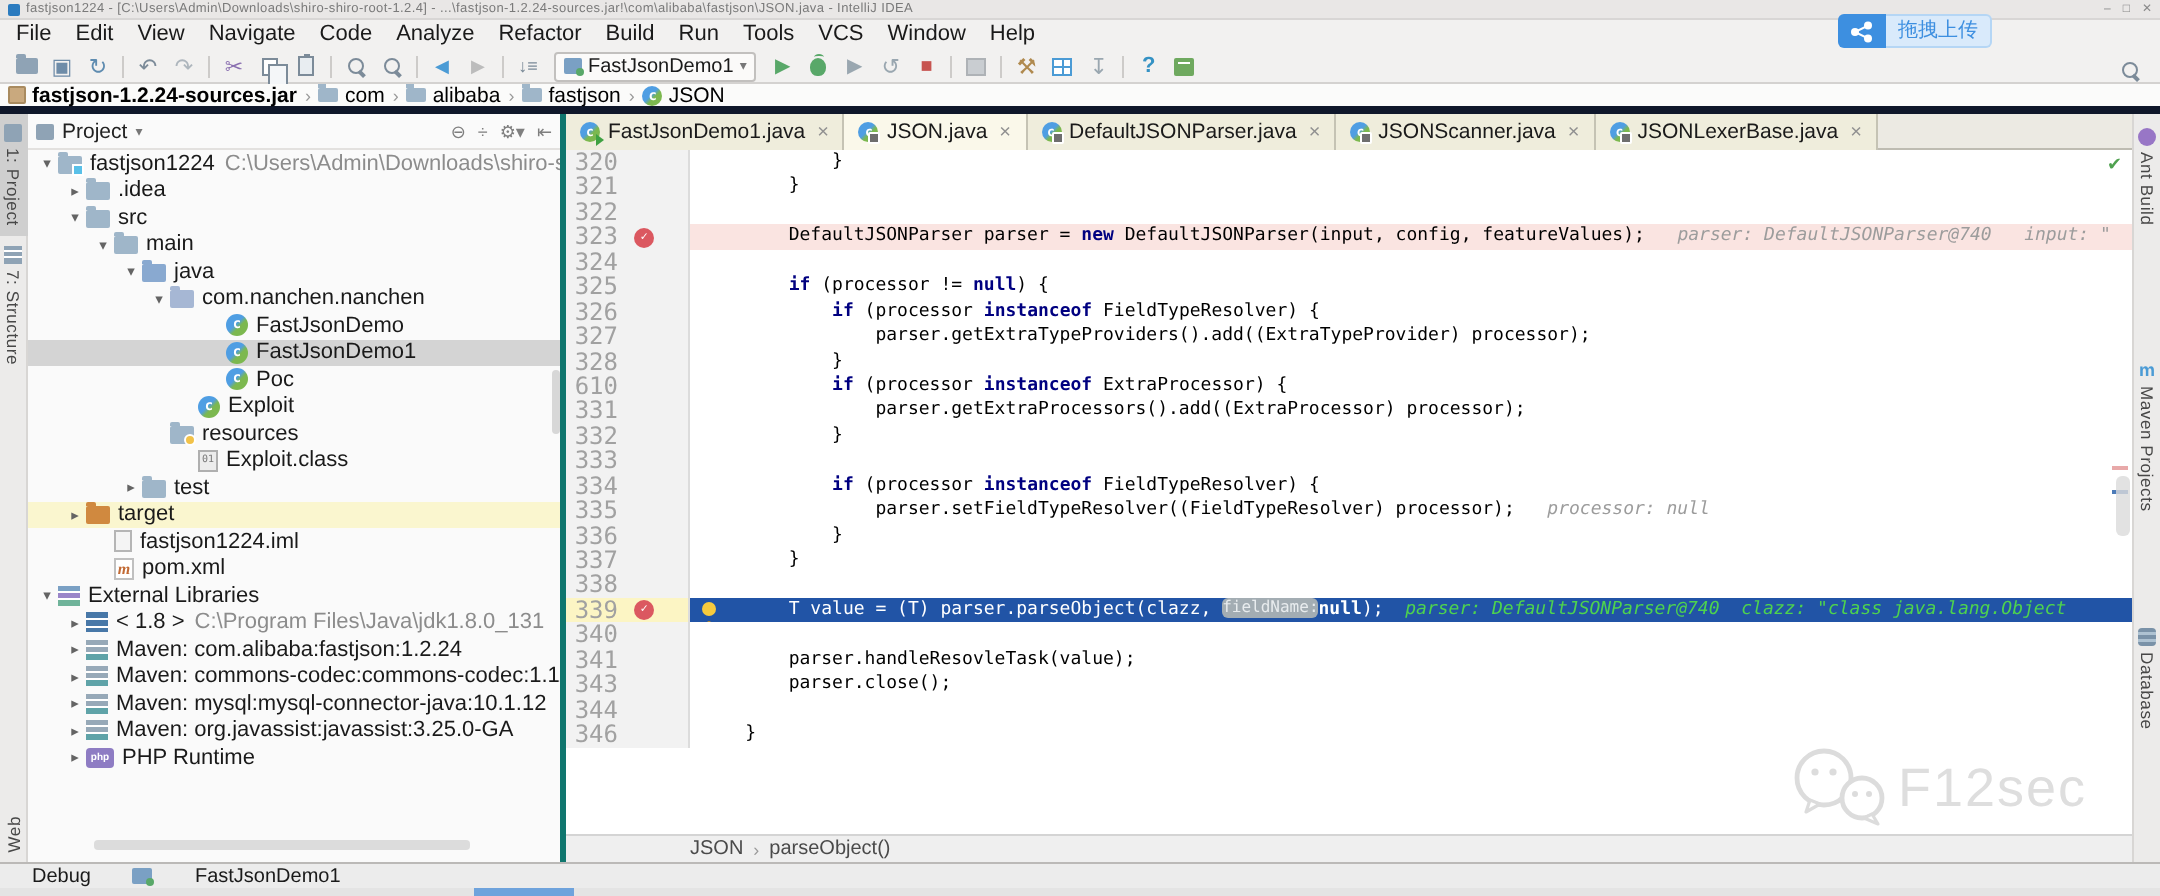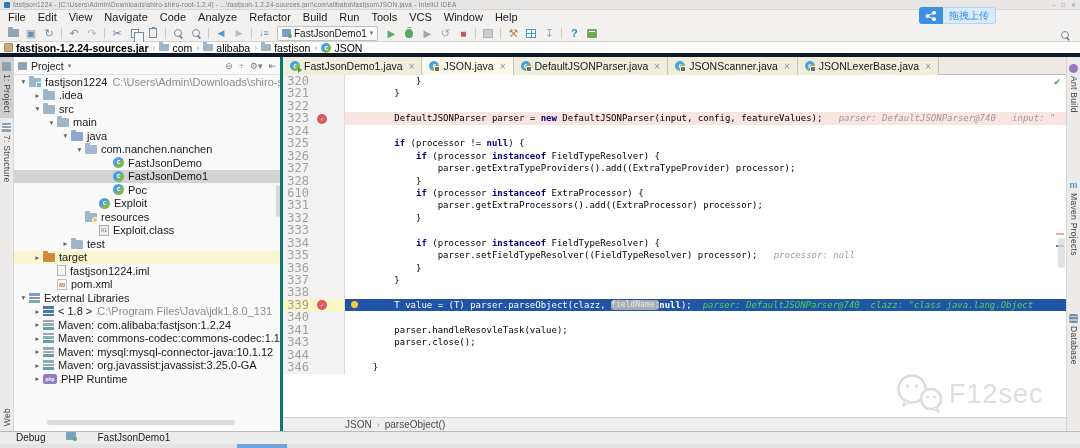--- a/index.html
+++ b/index.html
@@ -130,21 +130,21 @@
   .bulb{position:absolute;left:6px;top:2px;width:7px;height:7px;border-radius:50%;background:#F7CA3D;box-shadow:0 7px 0 -2.5px #B98E2F}
   #ecrumbs{position:absolute;left:0;right:0;bottom:0;height:14px;background:#EFEFEF;border-top:1px solid #D4D4D4;display:flex;align-items:center;padding-left:62px;font-size:10px;color:#4A4A4A}
   .ecsep{color:#9A9A9A;margin:0 5px;font-size:9px}
   .echeck{position:absolute;right:5px;top:20px;color:#4FA14F;font-size:9px}
   .mark{position:absolute;right:2px;width:8px;height:2px}
   .mark.red{top:176px;background:#E8A9A9}
   .mark.blue{top:188px;background:#4C7BB8}
   .sthumb{position:absolute;right:1px;top:181px;width:7px;height:30px;background:#DBDBDB;border-radius:3px;opacity:.8}
 
   
-  #debugbar{position:absolute;left:0;right:0;top:431px;height:13px;background:#ECECEC;border-top:1px solid #BBB9B7;display:flex;padding-left:16px;gap:21px;font-size:10px;color:#1A1A1A}
+  #debugbar{position:absolute;left:0;right:0;top:431px;height:13px;background:#ECECEC;border-top:1px solid #BBB9B7;display:flex;align-items:center;padding-left:16px;gap:21px;font-size:10px;color:#1A1A1A}
   .dbg-ic{width:10px;height:8px;background:#7AA0C4;border-radius:1px;position:relative}
   .dbg-ic:after{content:"";position:absolute;right:-1px;bottom:-1px;width:4px;height:4px;background:#59A869;border-radius:50%}
   #debug-sliver{position:absolute;left:0;right:0;top:444px;height:4px;background:#E4E4E4}
   #debug-sliver .chip{position:absolute;left:237px;top:0;width:50px;height:4px;background:#6FA3DC}
 
   
   #watermark{position:absolute;left:893px;top:372px;display:flex;align-items:center;gap:4px;pointer-events:none}
   .wm-text{font-size:27px;color:#DEDEDE;letter-spacing:1px;text-shadow:0 1px 0 #fff}
   #upload-badge{position:absolute;left:919px;top:7px;height:17px;display:flex;z-index:50}
   .ub-ic{width:24px;background:#3D8FE0;border-radius:3px 0 0 3px;display:flex;align-items:center;justify-content:center}

